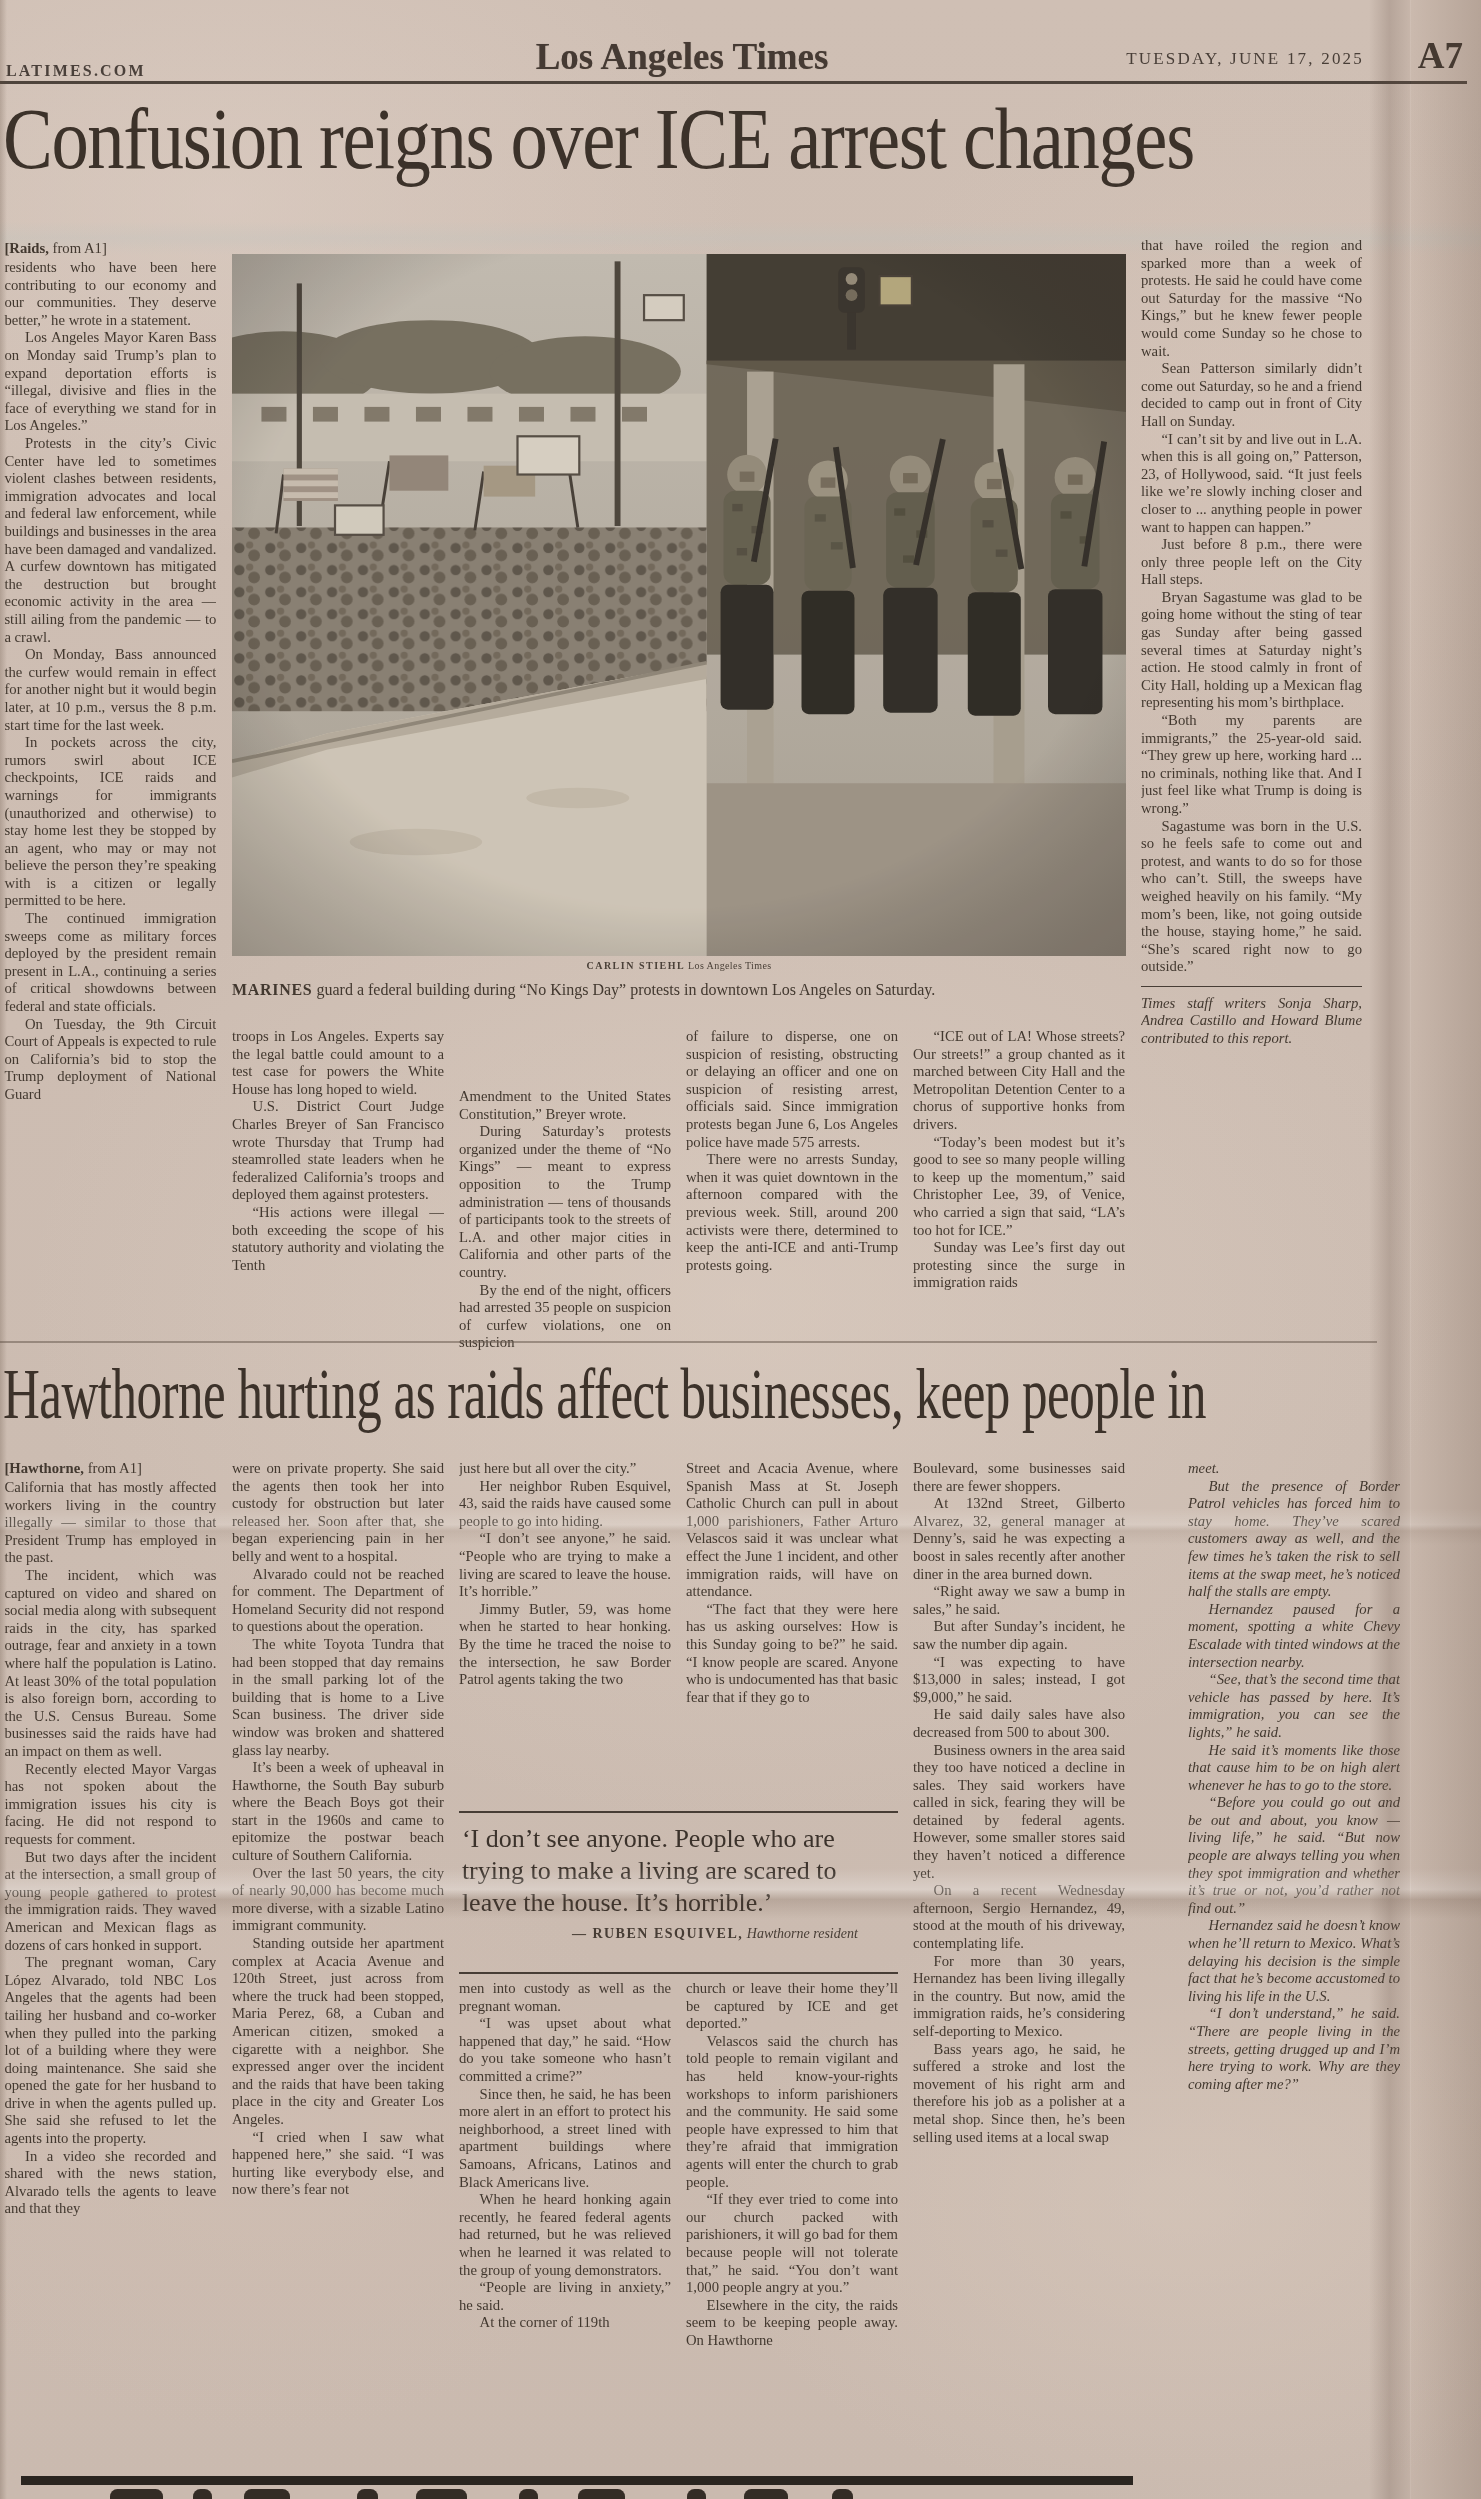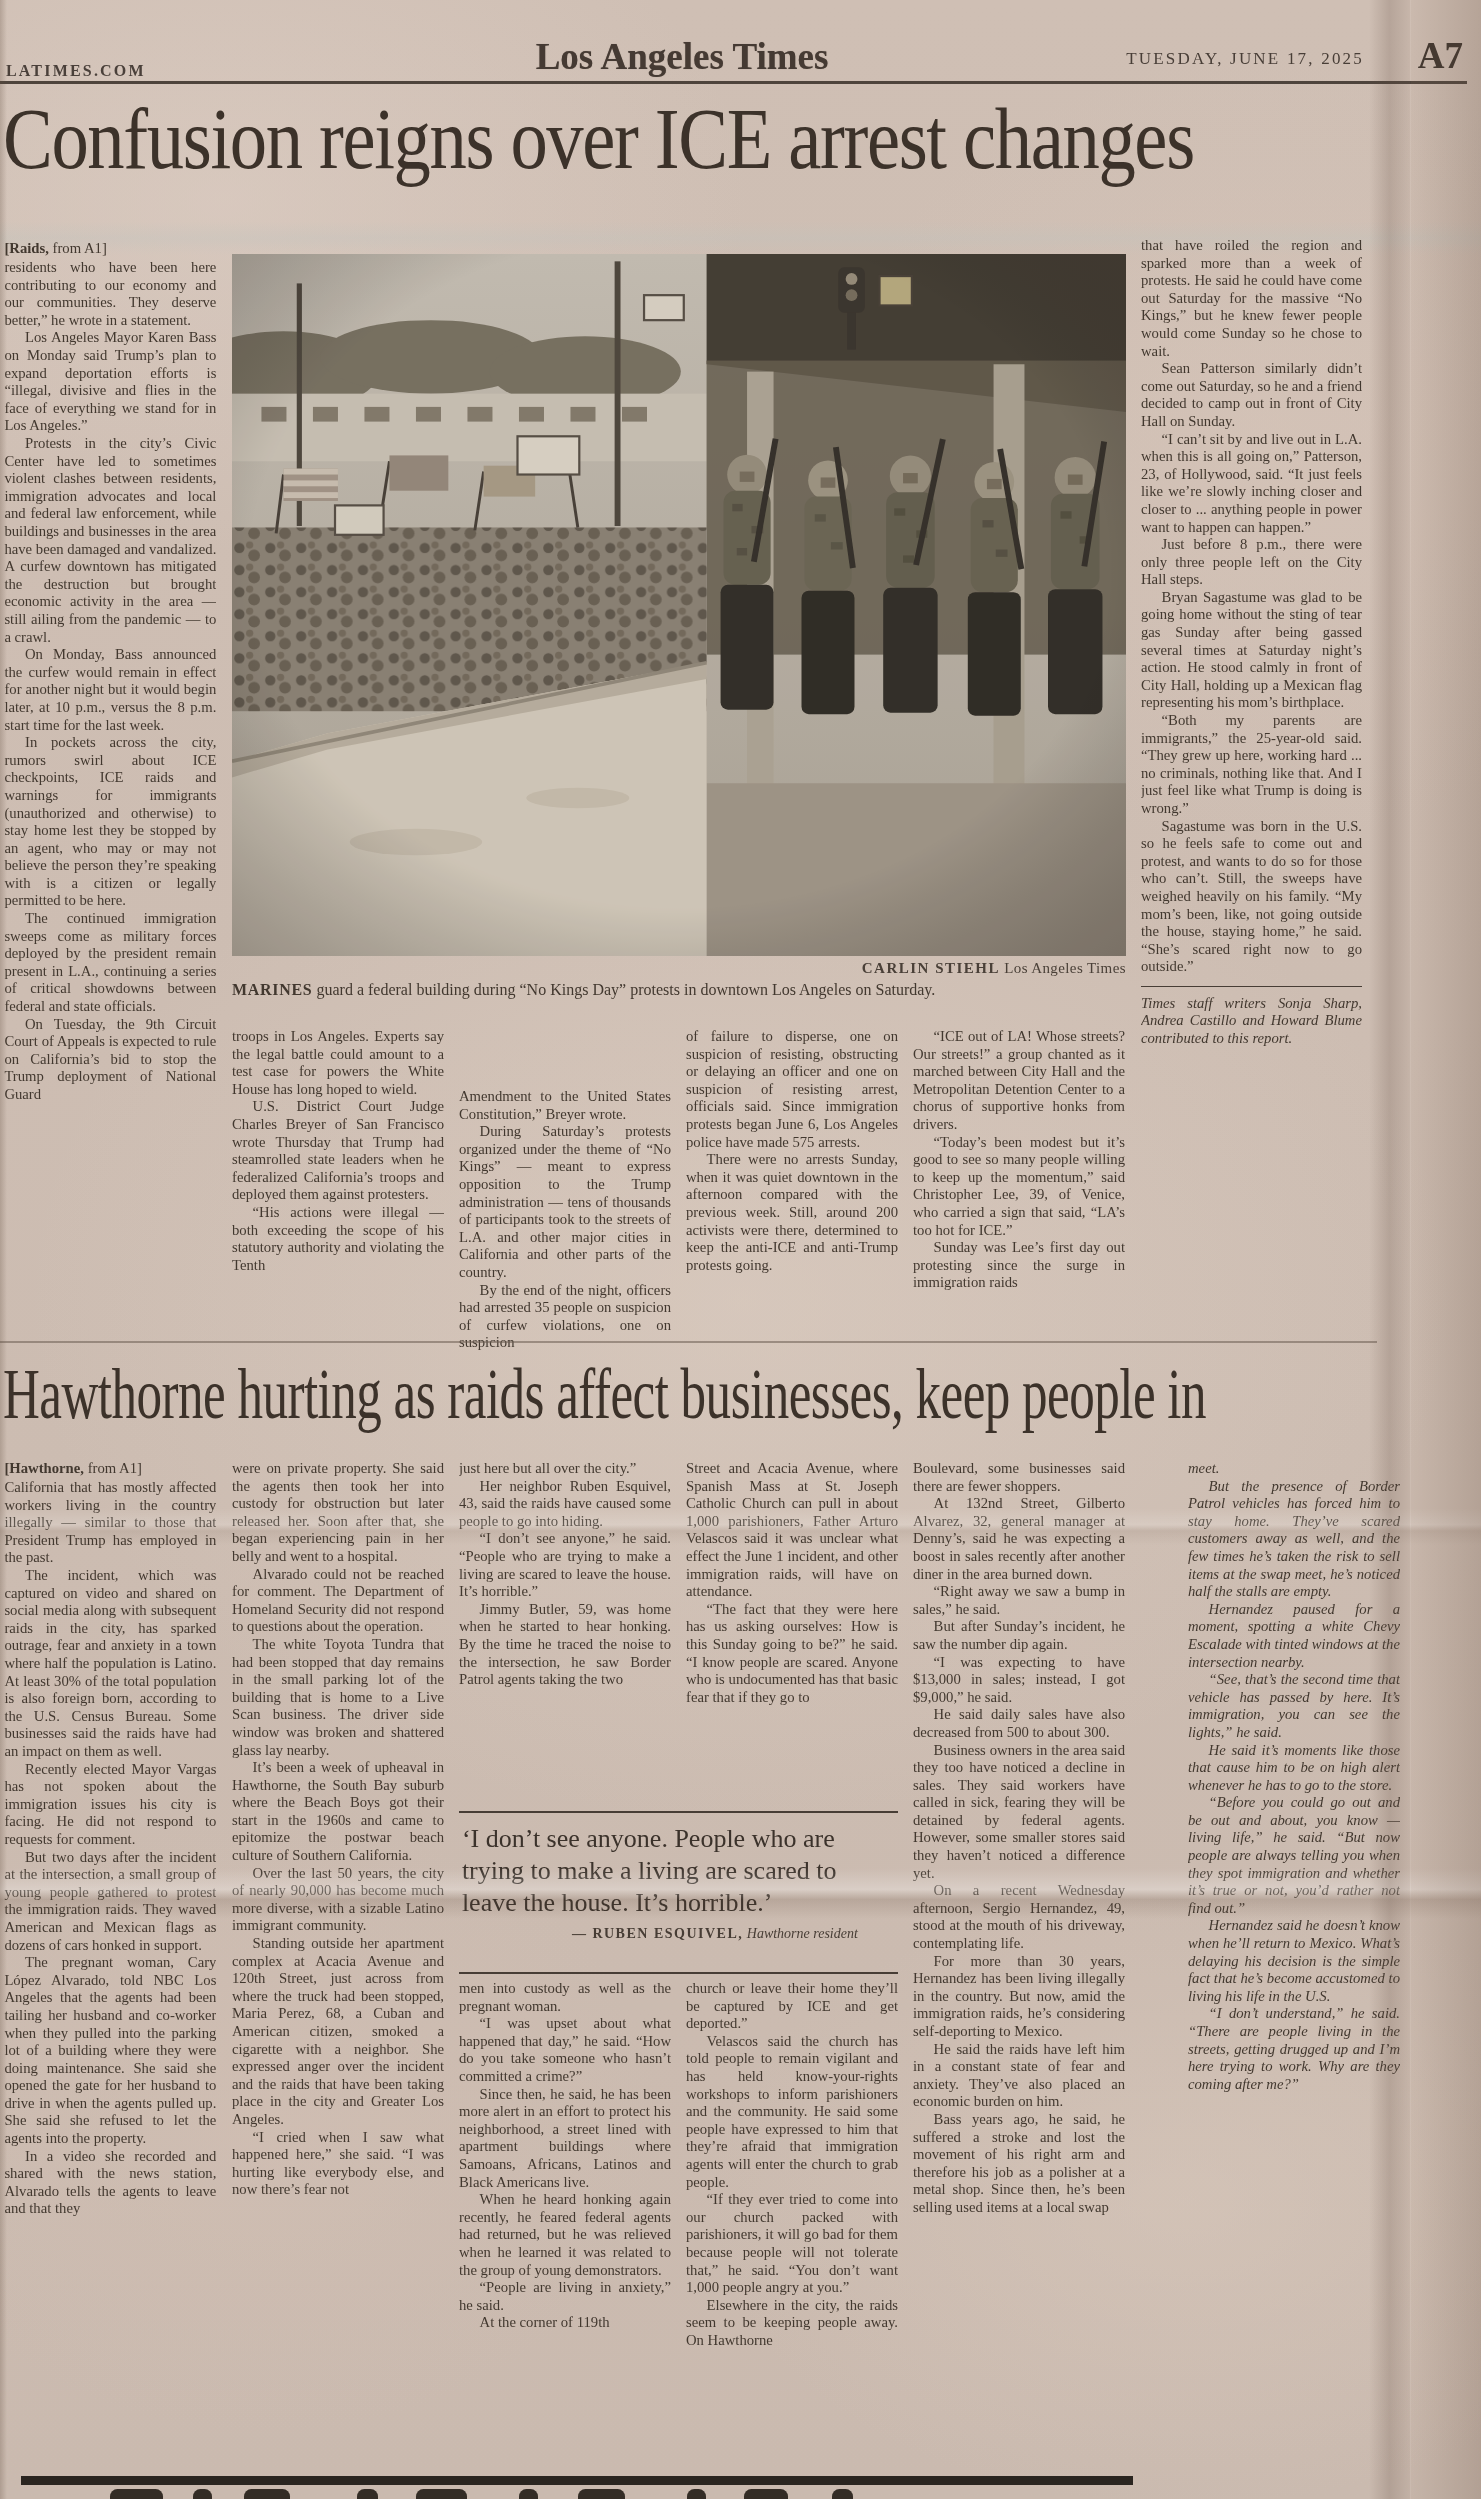--- a/index.html
+++ b/index.html
@@ -42,21 +42,21 @@
   .endnote{border-top:1.5px solid #473d35;margin-top:10.3px !important;padding-top:7.4px;font-style:italic;text-indent:0 !important;}
   .a2col{top:1460px;height:1002px;}
   .a2c1{left:4.4px;}  .a2c2{left:232px;} .a2c3{left:459px;} .a2c4{left:686px;} .a2c5{left:913px;} .a2c6{left:1188px;font-style:italic;}
   .splitcol{display:flex;flex-direction:column;}
   .splitcol .top{height:352px;overflow:hidden;}
   .splitcol .gap{height:168px;flex:none;}
   .splitcol .bottom{flex:1;overflow:hidden;}
   
   .photo{position:absolute;left:232px;top:254px;width:894px;height:702px;overflow:hidden;background:#b4aca1;box-shadow:0 0 0 0.7px rgba(70,60,50,.35) inset;}
   .photo svg{display:block;width:100%;height:100%;}
-  .photo-credit{position:absolute;left:232px;top:960px;width:894px;text-align:right;font-size:15px;color:#4a4038;}
+  .photo-credit{position:absolute;left:232px;top:960px;width:894px;text-align:center;font-size:10px;color:#4a4038;}
   .cr-name{font-weight:bold;letter-spacing:1.5px;}
   .cr-org{letter-spacing:0.4px;}
   .photo-caption{position:absolute;left:232px;top:980px;width:927px;font-size:16px;line-height:20px;color:#42382f;}
   .cap-lead{font-weight:bold;letter-spacing:0.7px;}
   
   .pullquote{position:absolute;left:459px;top:1811px;width:439px;height:163px;box-sizing:border-box;border-top:2.2px solid #473d35;border-bottom:2.2px solid #473d35;padding:10.3px 2.9px 0 2.9px;}
   .pq-text{font-size:26px;line-height:32px;color:#3b322b;}
   .pq-attr{margin-top:6.6px;text-align:left;padding-left:110px;font-size:14px;color:#473d35;}
   .pq-name{letter-spacing:1.5px;font-weight:bold;font-family:Liberation Serif, serif;}
   .pq-role{font-style:italic;}
@@ -341,21 +341,20 @@
       <div>
         <p class="ni">Boulevard, some businesses said there are fewer shoppers.</p>
         <p>At 132nd Street, Gilberto Alvarez, 32, general manager at Denny’s, said he was expecting a boost in sales recently after another diner in the area burned down.</p>
         <p>“Right away we saw a bump in sales,” he said.</p>
         <p>But after Sunday’s incident, he saw the number dip again.</p>
         <p>“I was expecting to have $13,000 in sales; instead, I got $9,000,” he said.</p>
         <p>He said daily sales have also decreased from 500 to about 300.</p>
         <p>Business owners in the area said they too have noticed a decline in sales. They said workers have called in sick, fearing they will be detained by federal agents. However, some smaller stores said they haven’t noticed a difference yet.</p>
         <p>On a recent Wednesday afternoon, Sergio Hernandez, 49, stood at the mouth of his driveway, contemplating life.</p>
         <p>For more than 30 years, Hernandez has been living illegally in the country. But now, amid the immigration raids, he’s considering self-deporting to Mexico.</p>
-        <p>He said the raids have left him in a constant state of fear and anxiety. They’ve also placed an economic burden on him.</p>
         <p>Bass years ago, he said, he suffered a stroke and lost the movement of his right arm and therefore his job as a polisher at a metal shop. Since then, he’s been selling used items at a local swap</p>
       </div>
     </div>
   <div class="col a2col a2c6">
       <div>
         <p class="ni">meet.</p>
         <p>But the presence of Border Patrol vehicles has forced him to stay home. They’ve scared customers away as well, and the few times he’s taken the risk to sell items at the swap meet, he’s noticed half the stalls are empty.</p>
         <p>Hernandez paused for a moment, spotting a white Chevy Escalade with tinted windows at the intersection nearby.</p>
         <p>“See, that’s the second time that vehicle has passed by here. It’s immigration, you can see the lights,” he said.</p>
         <p>He said it’s moments like those that cause him to be on high alert whenever he has to go to the store.</p>

